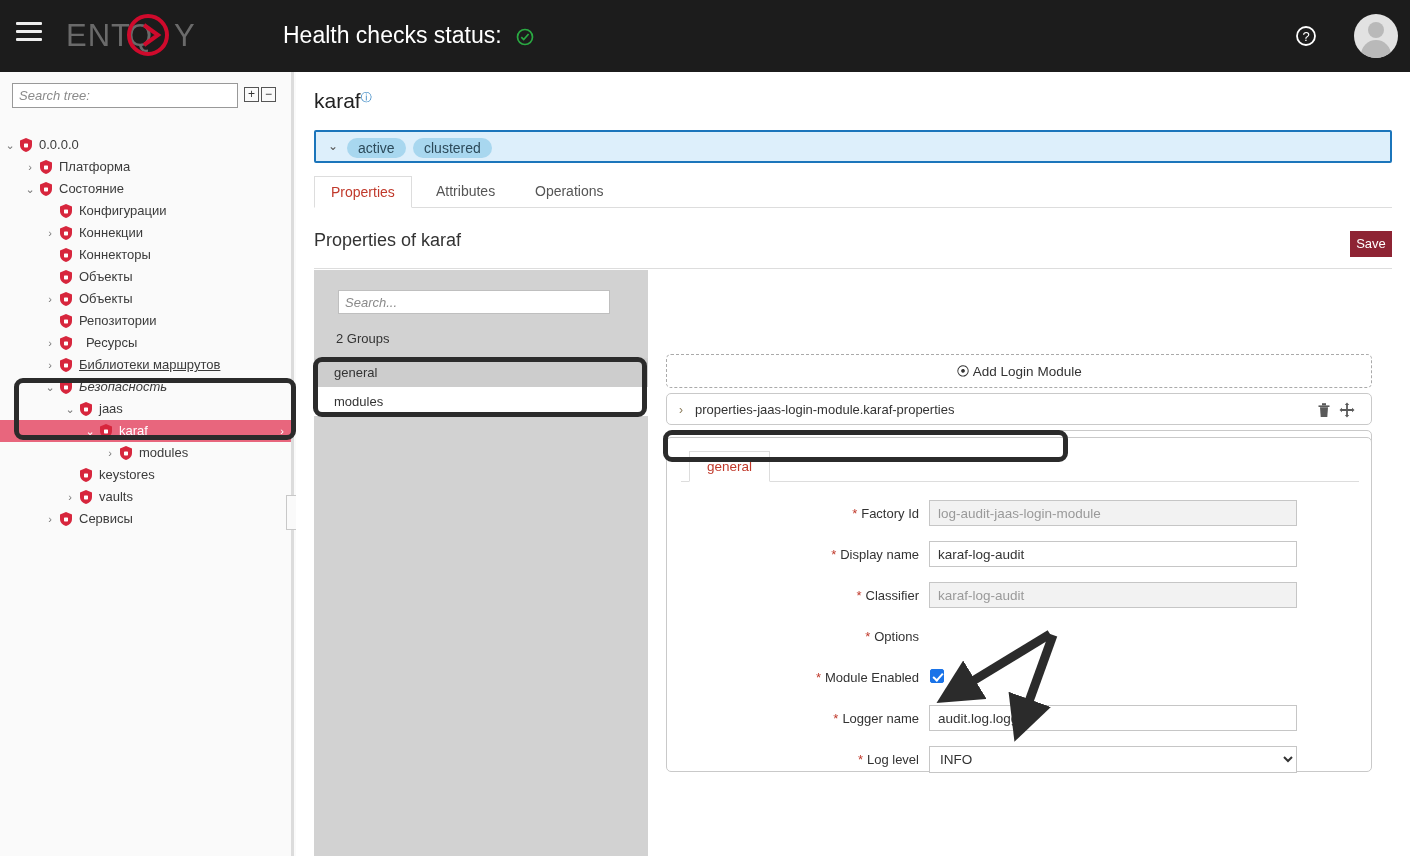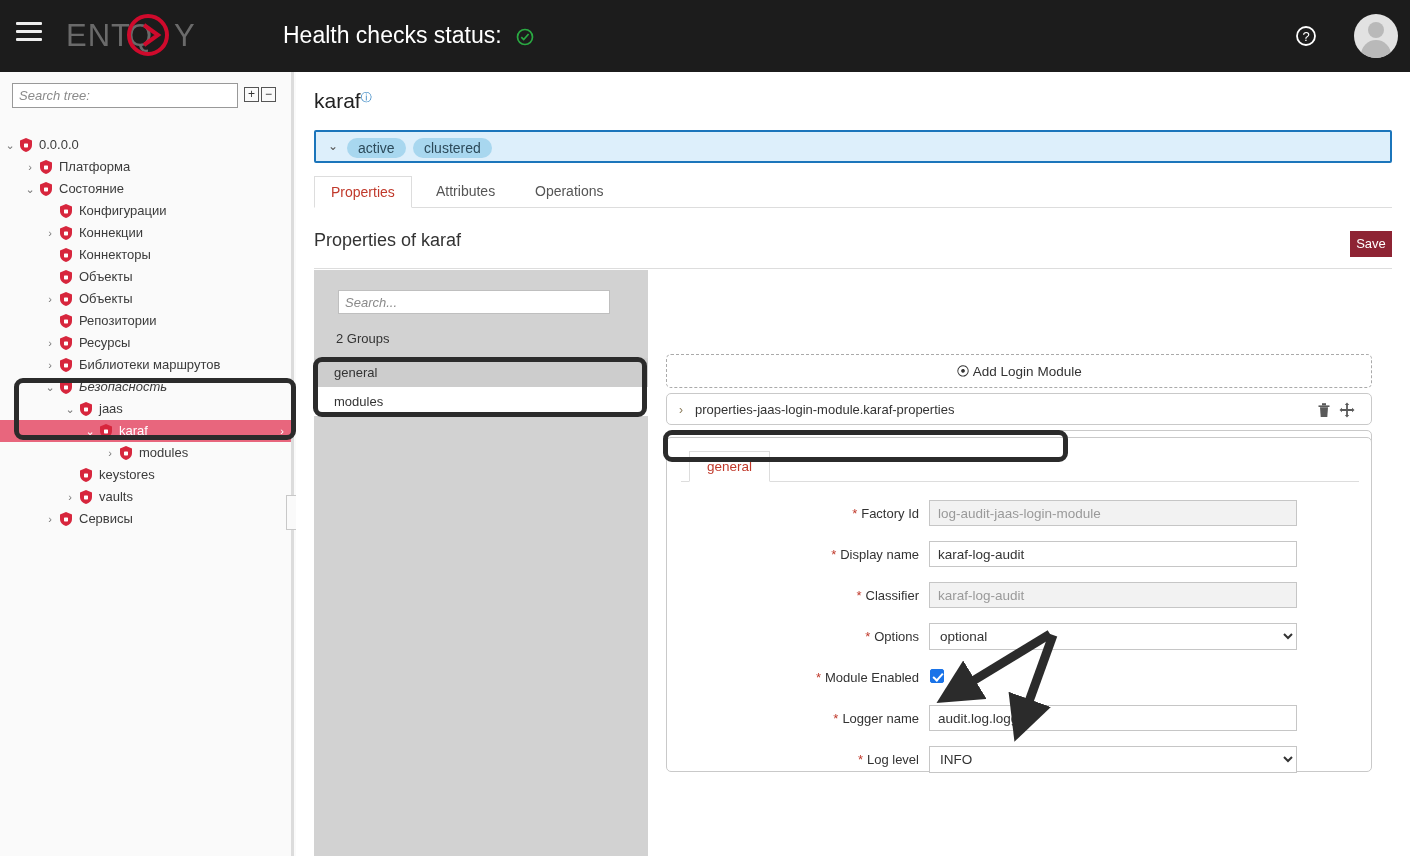--- a/index.html
+++ b/index.html
@@ -259,29 +259,29 @@
             <rect x="6" y="6.4" width="4" height="4" rx="0.7" fill="#fff"></rect>
           </svg></span>
         <span class="lbl" style="left: 79px;">Репозитории</span>
       </div>
       <div class="trow">
         <span class="car" style="left: 44px;">›</span>
         <span class="ic" style="left: 58px;"><svg width="16" height="16" viewBox="0 0 16 16">
             <path d="M8 1 L14 3.4 V8 C14 11.4 11.4 14 8 15 C4.6 14 2 11.4 2 8 V3.4 Z" fill="#d7263d"></path>
             <rect x="6" y="6.4" width="4" height="4" rx="0.7" fill="#fff"></rect>
           </svg></span>
-        <span class="lbl" style="left: 79px;">Ресурсы</span>
+        <span class="lbl" style="left: 86px;">Ресурсы</span>
       </div>
       <div class="trow">
         <span class="car" style="left: 44px;">›</span>
         <span class="ic" style="left: 58px;"><svg width="16" height="16" viewBox="0 0 16 16">
             <path d="M8 1 L14 3.4 V8 C14 11.4 11.4 14 8 15 C4.6 14 2 11.4 2 8 V3.4 Z" fill="#d7263d"></path>
             <rect x="6" y="6.4" width="4" height="4" rx="0.7" fill="#fff"></rect>
           </svg></span>
-        <span class="lbl" style="left: 79px;">Библиотеки маршрутов</span>
+        <span class="lbl" style="left: 79px; text-decoration: underline;">Библиотеки маршрутов</span>
       </div>
       <div class="trow">
         <span class="car" style="left: 44px;">⌄</span>
         <span class="ic" style="left: 58px;"><svg width="16" height="16" viewBox="0 0 16 16">
             <path d="M8 1 L14 3.4 V8 C14 11.4 11.4 14 8 15 C4.6 14 2 11.4 2 8 V3.4 Z" fill="#d7263d"></path>
             <rect x="6" y="6.4" width="4" height="4" rx="0.7" fill="#fff"></rect>
           </svg></span>
         <span class="lbl" style="left: 79px; font-style: italic;">Безопасность</span>
       </div>
       <div class="trow">
@@ -435,21 +435,20 @@
           <div class="frow" style="top: 98px;">
             <div class="flabel"><span class="ast">*</span><span>Display name</span></div>
             <input class="fval" value="karaf-log-audit" style="">
           </div>
           <div class="frow" style="top: 139px;">
             <div class="flabel"><span class="ast">*</span><span>Classifier</span></div>
             <input class="fval dis" disabled="" value="karaf-log-audit" style="">
           </div>
           <div class="frow" style="top: 180px;">
             <div class="flabel"><span class="ast">*</span><span>Options</span></div>
-            <select class="fval"><option>optional</option></select>
           </div>
           <div class="frow" style="top: 221px;">
             <div class="flabel"><span class="ast">*</span><span>Module Enabled</span></div>
             <div class="fcheck"></div>
           </div>
           <div class="frow" style="top: 262px;">
             <div class="flabel"><span class="ast">*</span><span>Logger name</span></div>
             <input class="fval" value="audit.log.logger" style="">
           </div>
           <div class="frow" style="top: 303px;">

